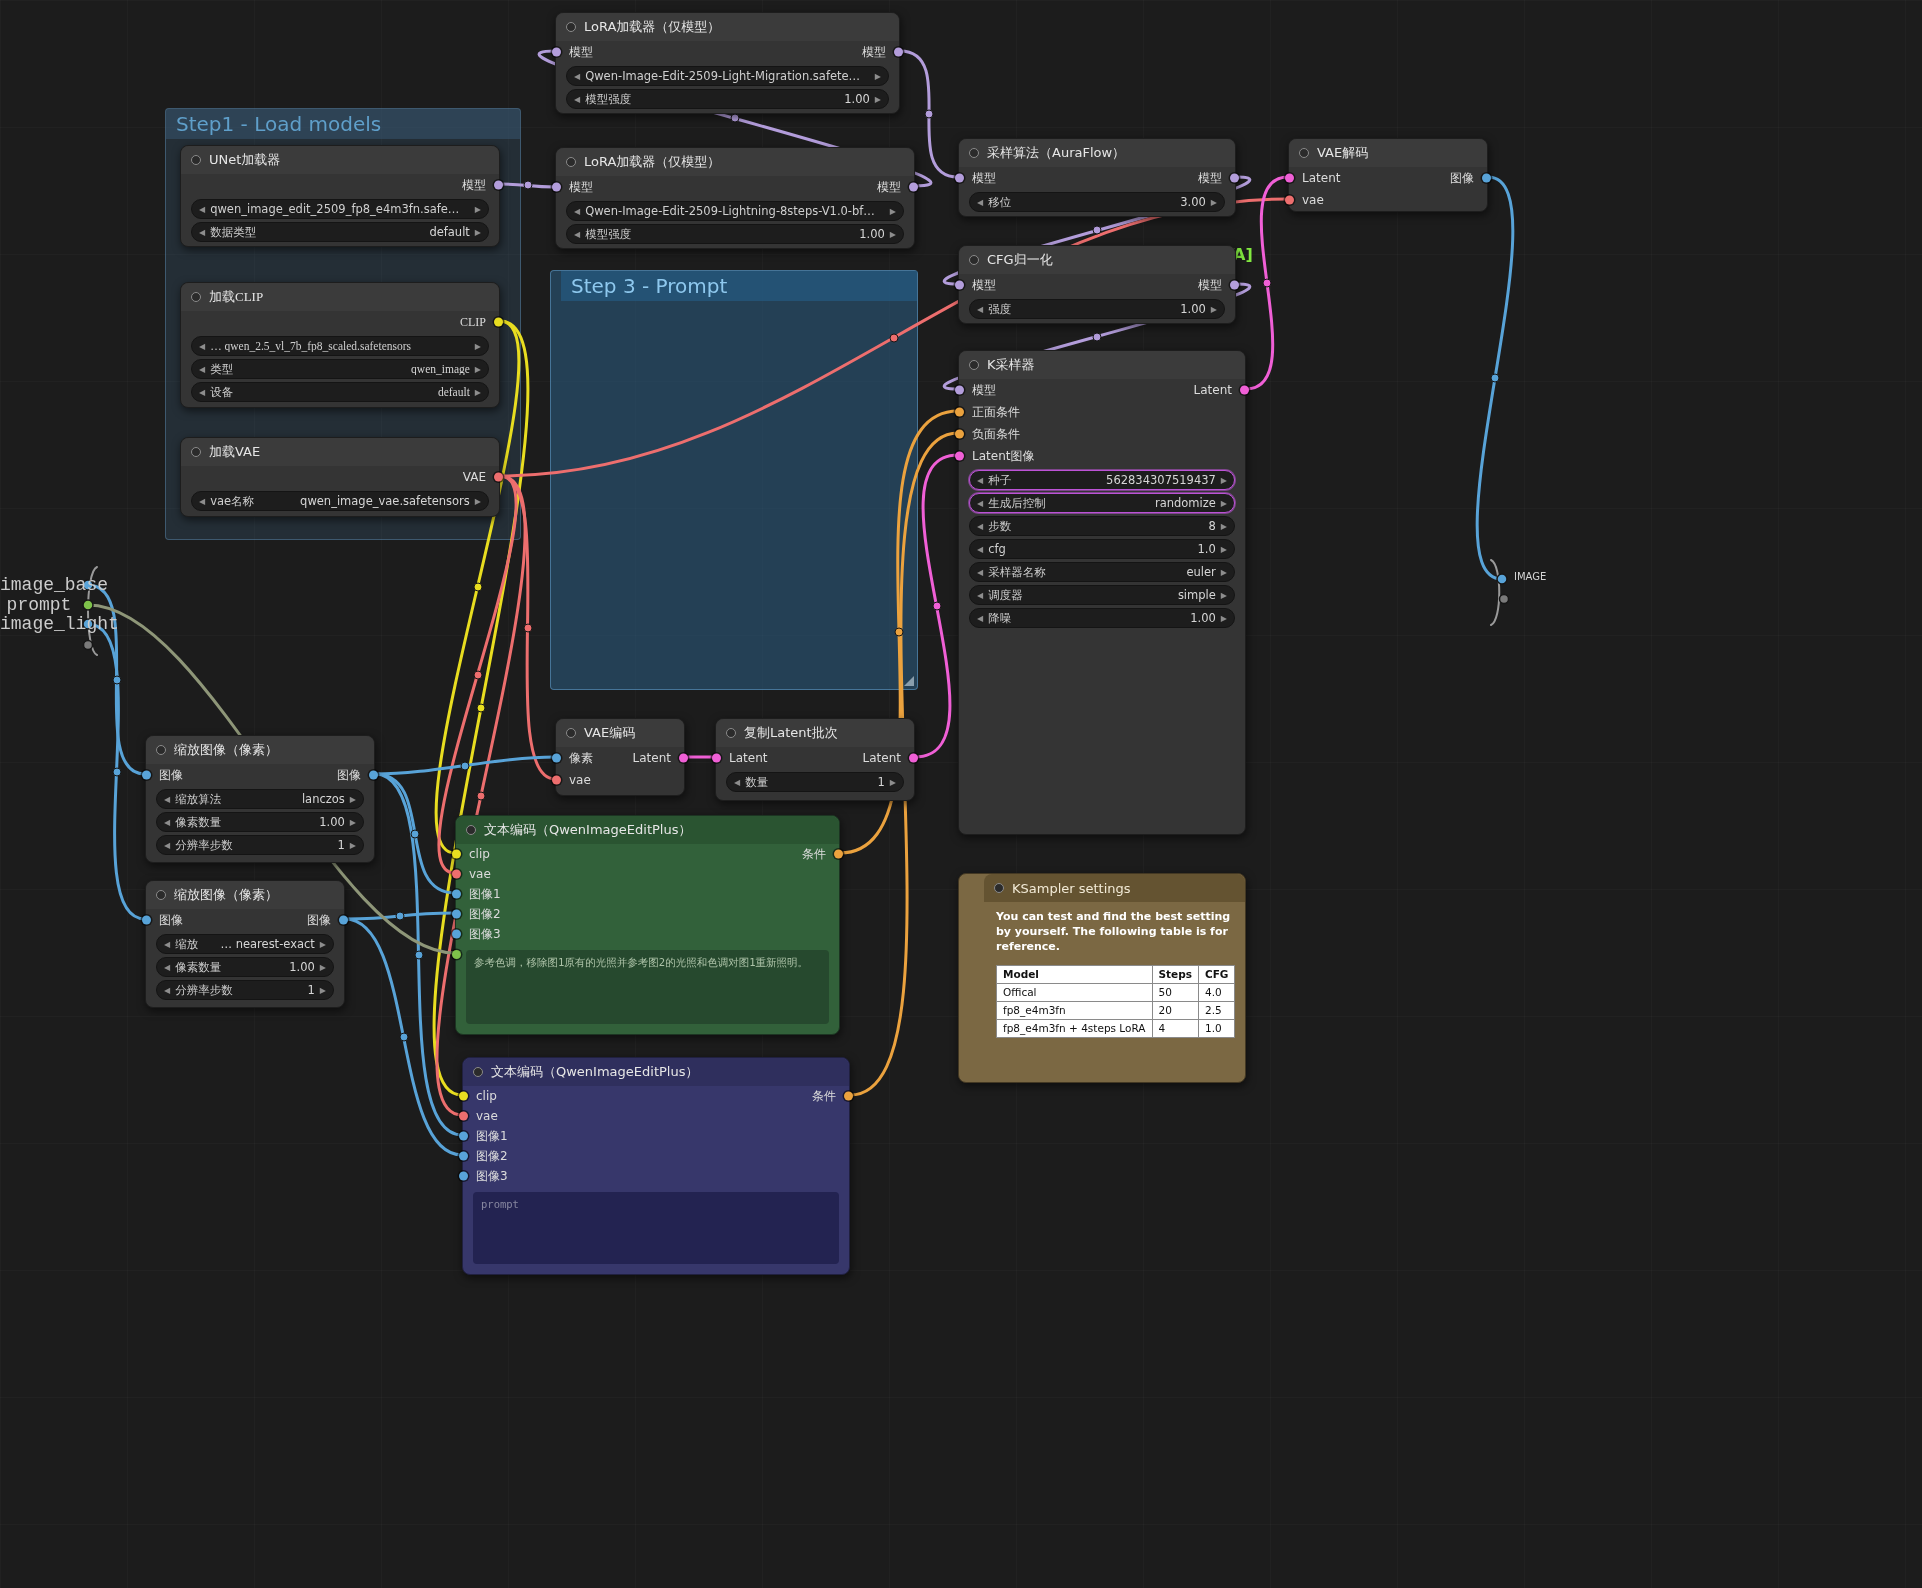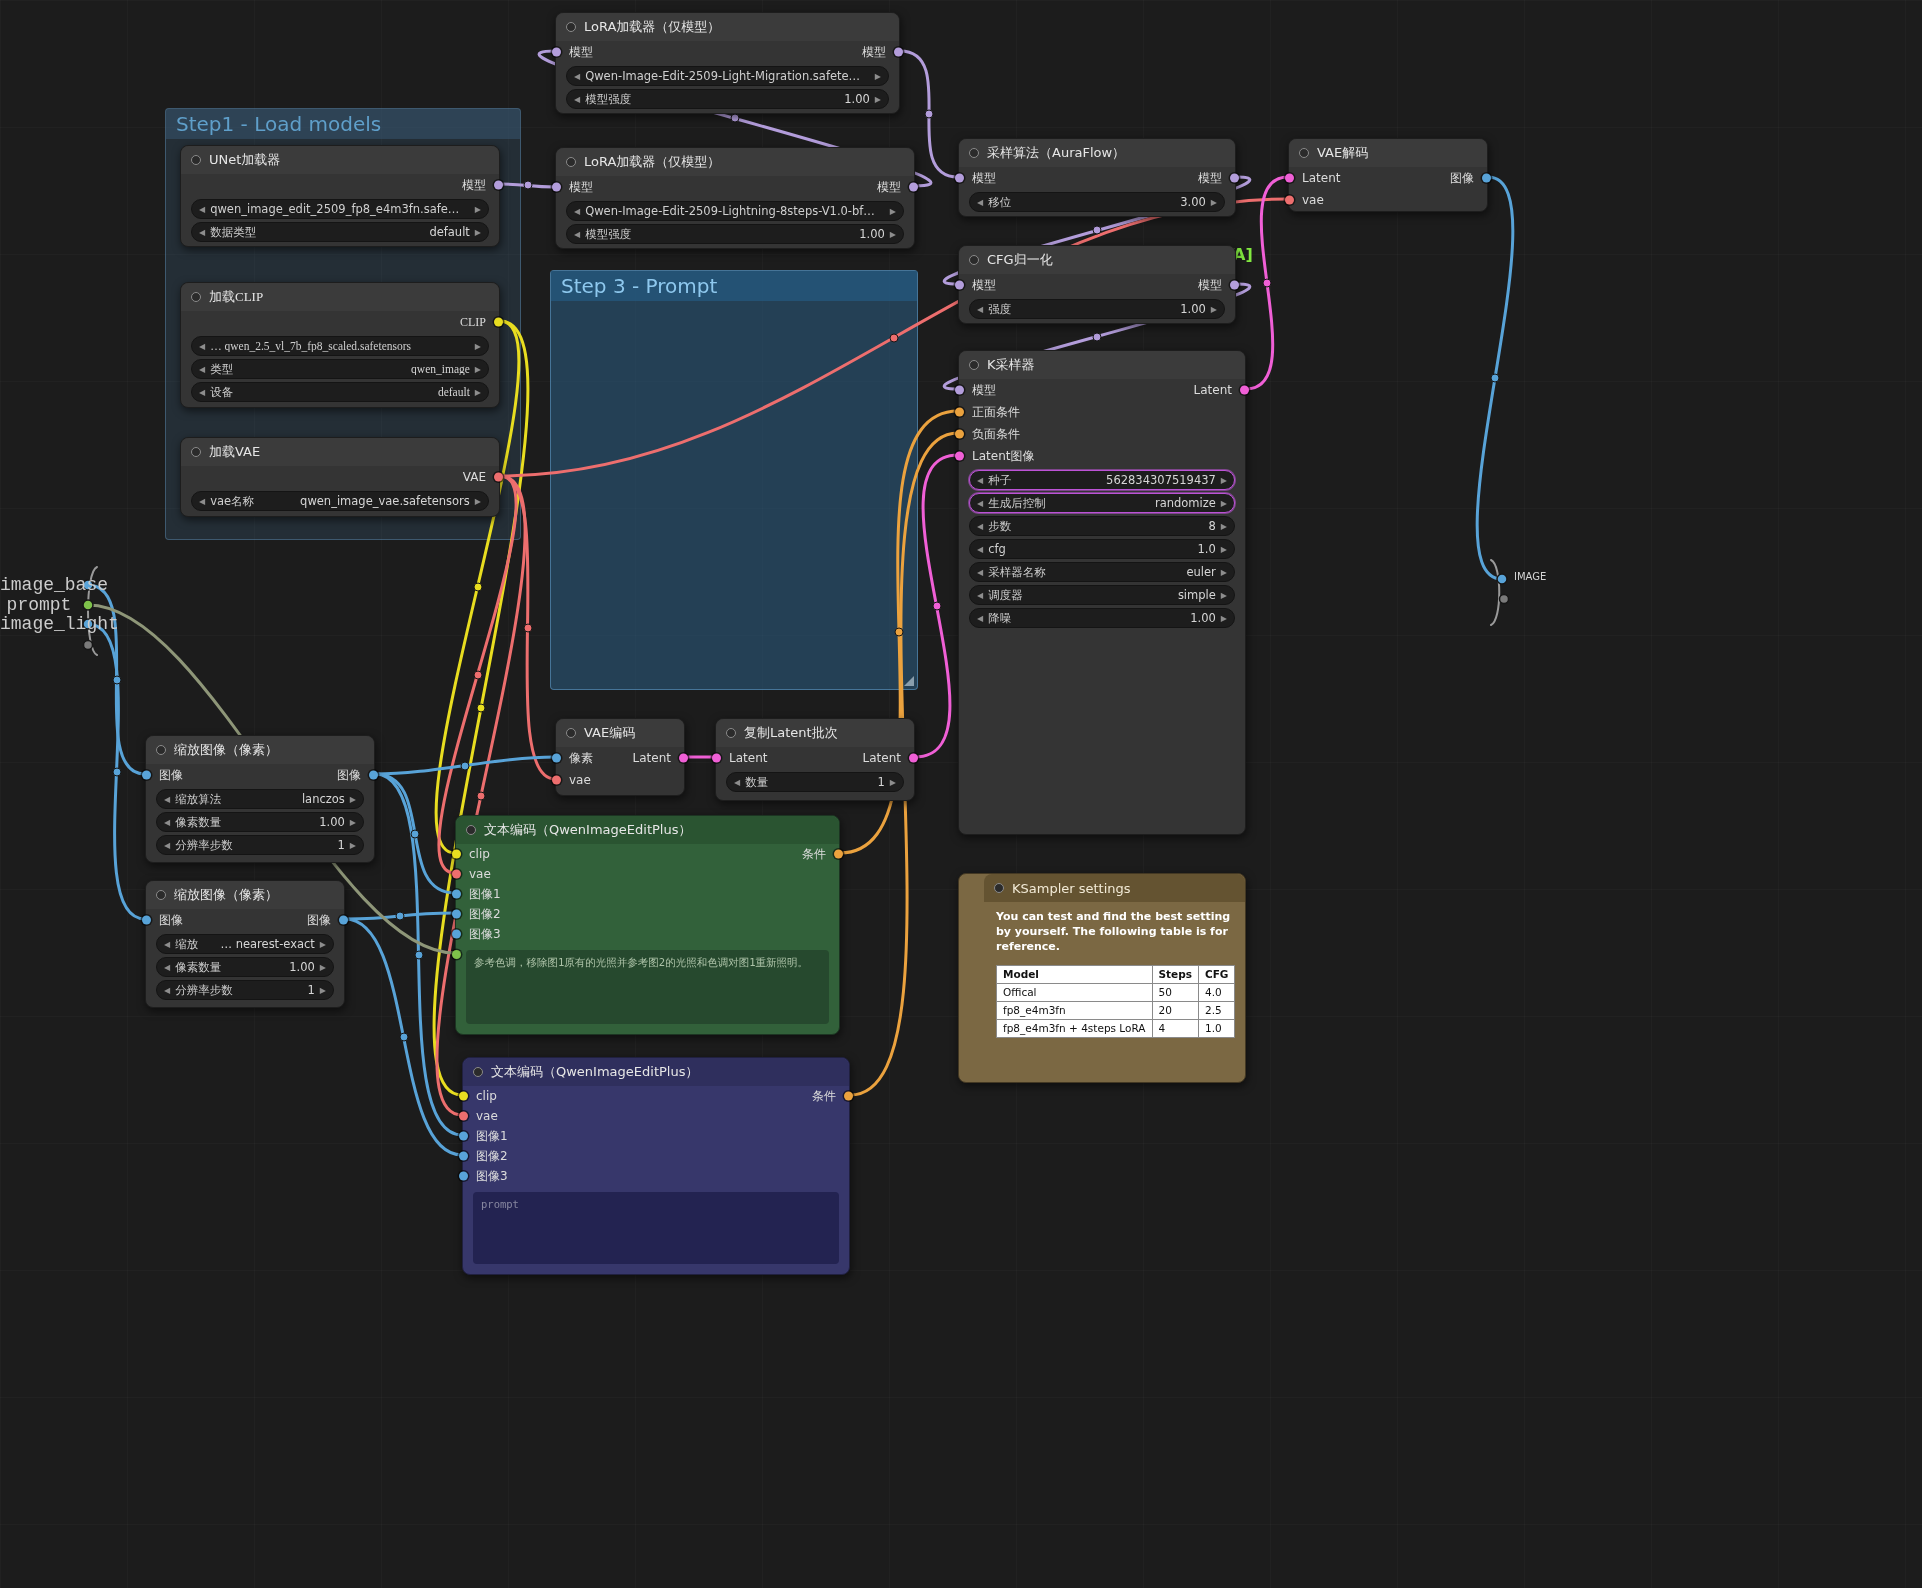--- a/index.html
+++ b/index.html
@@ -66,21 +66,21 @@
 </style>
 </head>
 <body>
 
 <div class="canvas">
 
   <div class="group" style="left:165px;top:108px;width:356px;height:432px;background:rgba(55,88,115,0.30);border:1px solid rgba(85,125,160,0.55);">
     <div class="gtitle" style="background:rgba(55,88,115,0.5);color:#5f9fca;">Step1 - Load models</div>
   </div>
   <div class="group" style="left:550px;top:270px;width:368px;height:420px;background:rgba(43,95,133,0.55);border:1px solid rgba(100,160,205,0.55);">
-    <div class="gtitle" style="background:rgba(36,86,122,0.85);color:#8ec8ee;">Step 3 - Prompt</div>
+    <div class="gtitle" style="background:rgba(36,86,122,0.85);color:#8ec8ee;margin-left:10px;">Step 3 - Prompt</div>
     <div class="resize-handle"></div>
   </div>
 
   <svg class="wires" width="1922" height="1588" viewBox="0 0 1922 1588">
     <g fill="none" stroke-width="3" stroke-linecap="round">
       <path class="w-model" d="M500,184 C525,184 530,187 555,187"></path>
       <path class="w-model" d="M915,186 C1035,186 435,51 555,51"></path>
       <path class="w-model" d="M900,51 C960,51 898,177 958,177"></path>
       <path class="w-model" d="M1236,177 C1336,177 858,284 958,284"></path>
       <path class="w-model" d="M1236,284 C1336,284 858,389 958,389"></path>

